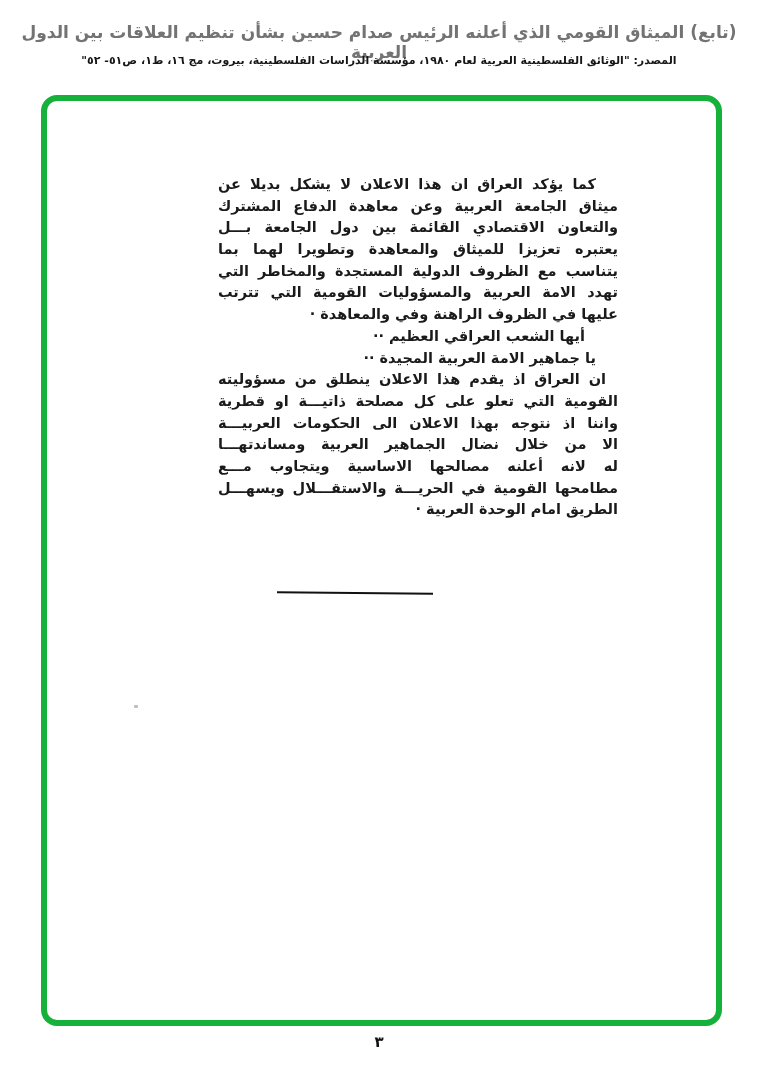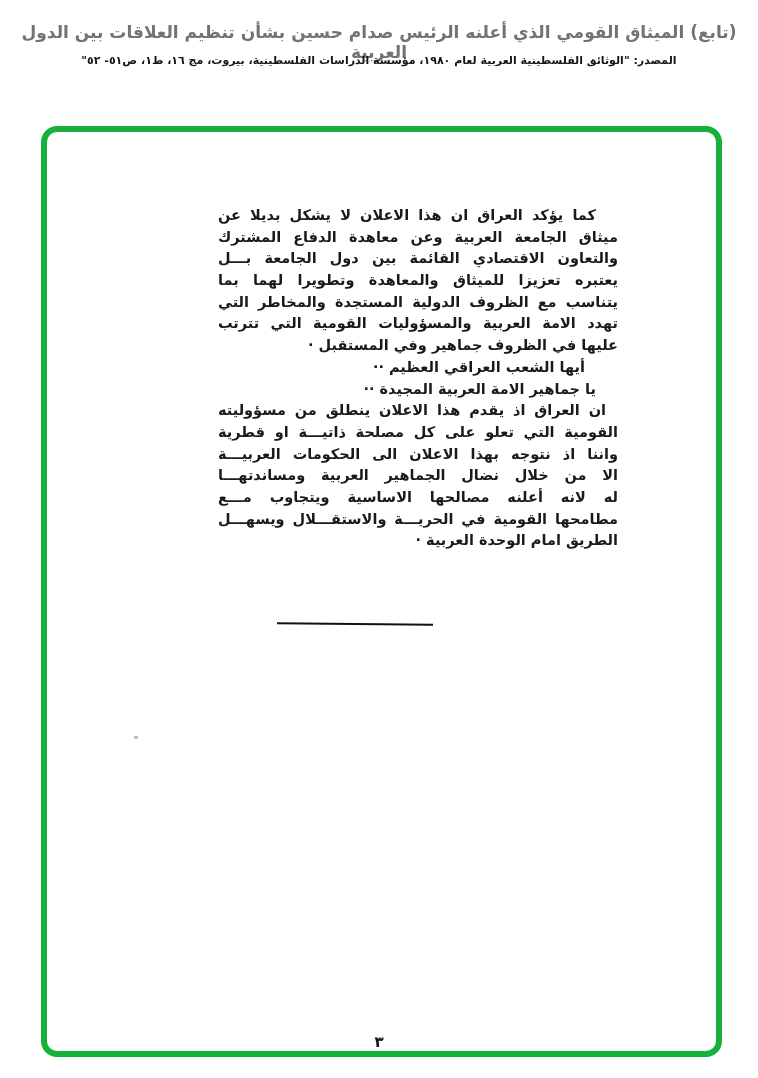--- a/index.html
+++ b/index.html
@@ -38,21 +38,20 @@
   }
   .green-frame {
     position: absolute;
     left: 41px;
     top: 95px;
     width: 681px;
     height: 931px;
     border: 6px solid #16b13a;
     border-radius: 16px;
     background: transparent;
-    margin-top: 31px;
   }
   .text-block {
     position: absolute;
     top: 73px;
     right: 98px;
     width: 400px;
     direction: rtl;
     font-size: 14.5px;
     font-weight: 600;
     line-height: 21.7px;
@@ -113,21 +112,21 @@
 
   <div class="green-frame">
 
     <div class="text-block">
       <div class="line indent-md">كما يؤكد العراق ان هذا الاعلان لا يشكل بديلا عن</div>
       <div class="line">ميثاق الجامعة العربية وعن معاهدة الدفاع المشترك</div>
       <div class="line">والتعاون الاقتصادي القائمة بين دول الجامعة بـــل</div>
       <div class="line">يعتبره تعزيزا للميثاق والمعاهدة وتطويرا لهما بما</div>
       <div class="line">يتناسب مع الظروف الدولية المستجدة والمخاطر التي</div>
       <div class="line">تهدد الامة العربية والمسؤوليات القومية التي تترتب</div>
-      <div class="line short">عليها في الظروف جماهير وفي المستقبل ·</div>
+      <div class="line short">عليها في الظروف الراهنة وفي والمعاهدة ·</div>
       <div class="line short indent-lg">أيها الشعب العراقي العظيم ··</div>
       <div class="line short indent-md">يا جماهير الامة العربية المجيدة ··</div>
       <div class="line indent-sm">ان العراق اذ يقدم هذا الاعلان ينطلق من مسؤوليته</div>
       <div class="line">القومية التي تعلو على كل مصلحة ذاتيـــة او قطرية</div>
       <div class="line">واننا اذ نتوجه بهذا الاعلان الى الحكومات العربيـــة</div>
       <div class="line">الا من خلال نضال الجماهير العربية ومساندتهـــا</div>
       <div class="line">له لانه أعلنه مصالحها الاساسية ويتجاوب مـــع</div>
       <div class="line">مطامحها القومية في الحريـــة والاستقـــلال ويسهـــل</div>
       <div class="line short">الطريق امام الوحدة العربية ·</div>
     </div>

